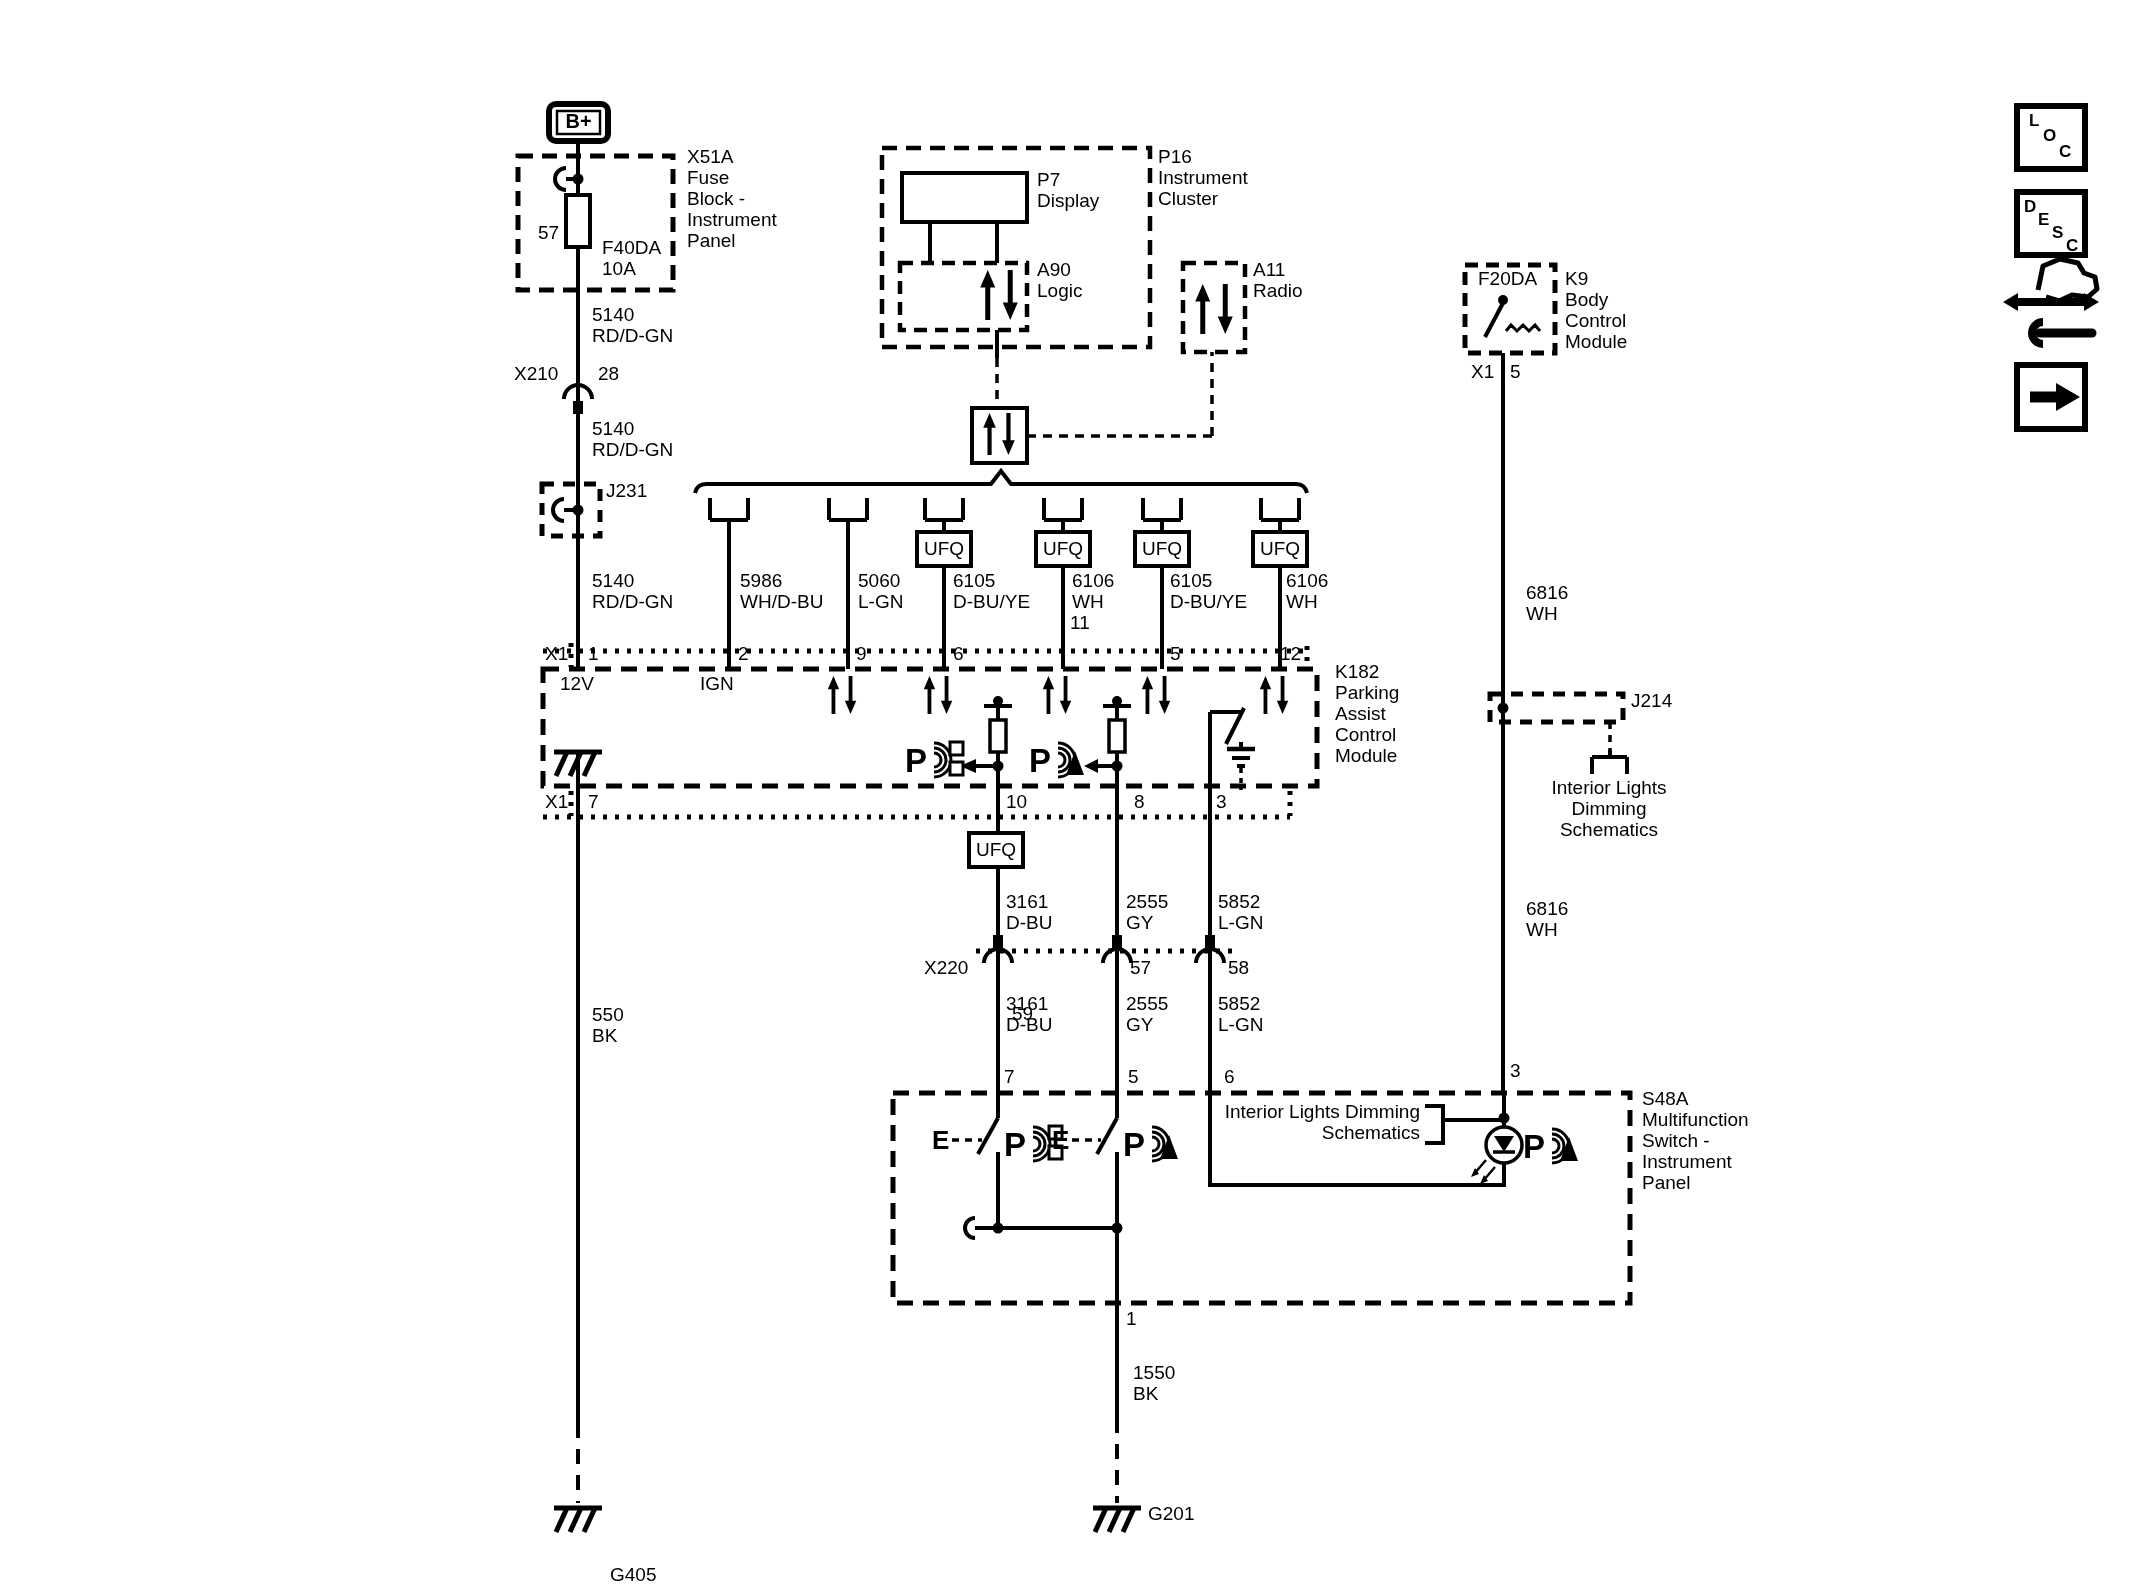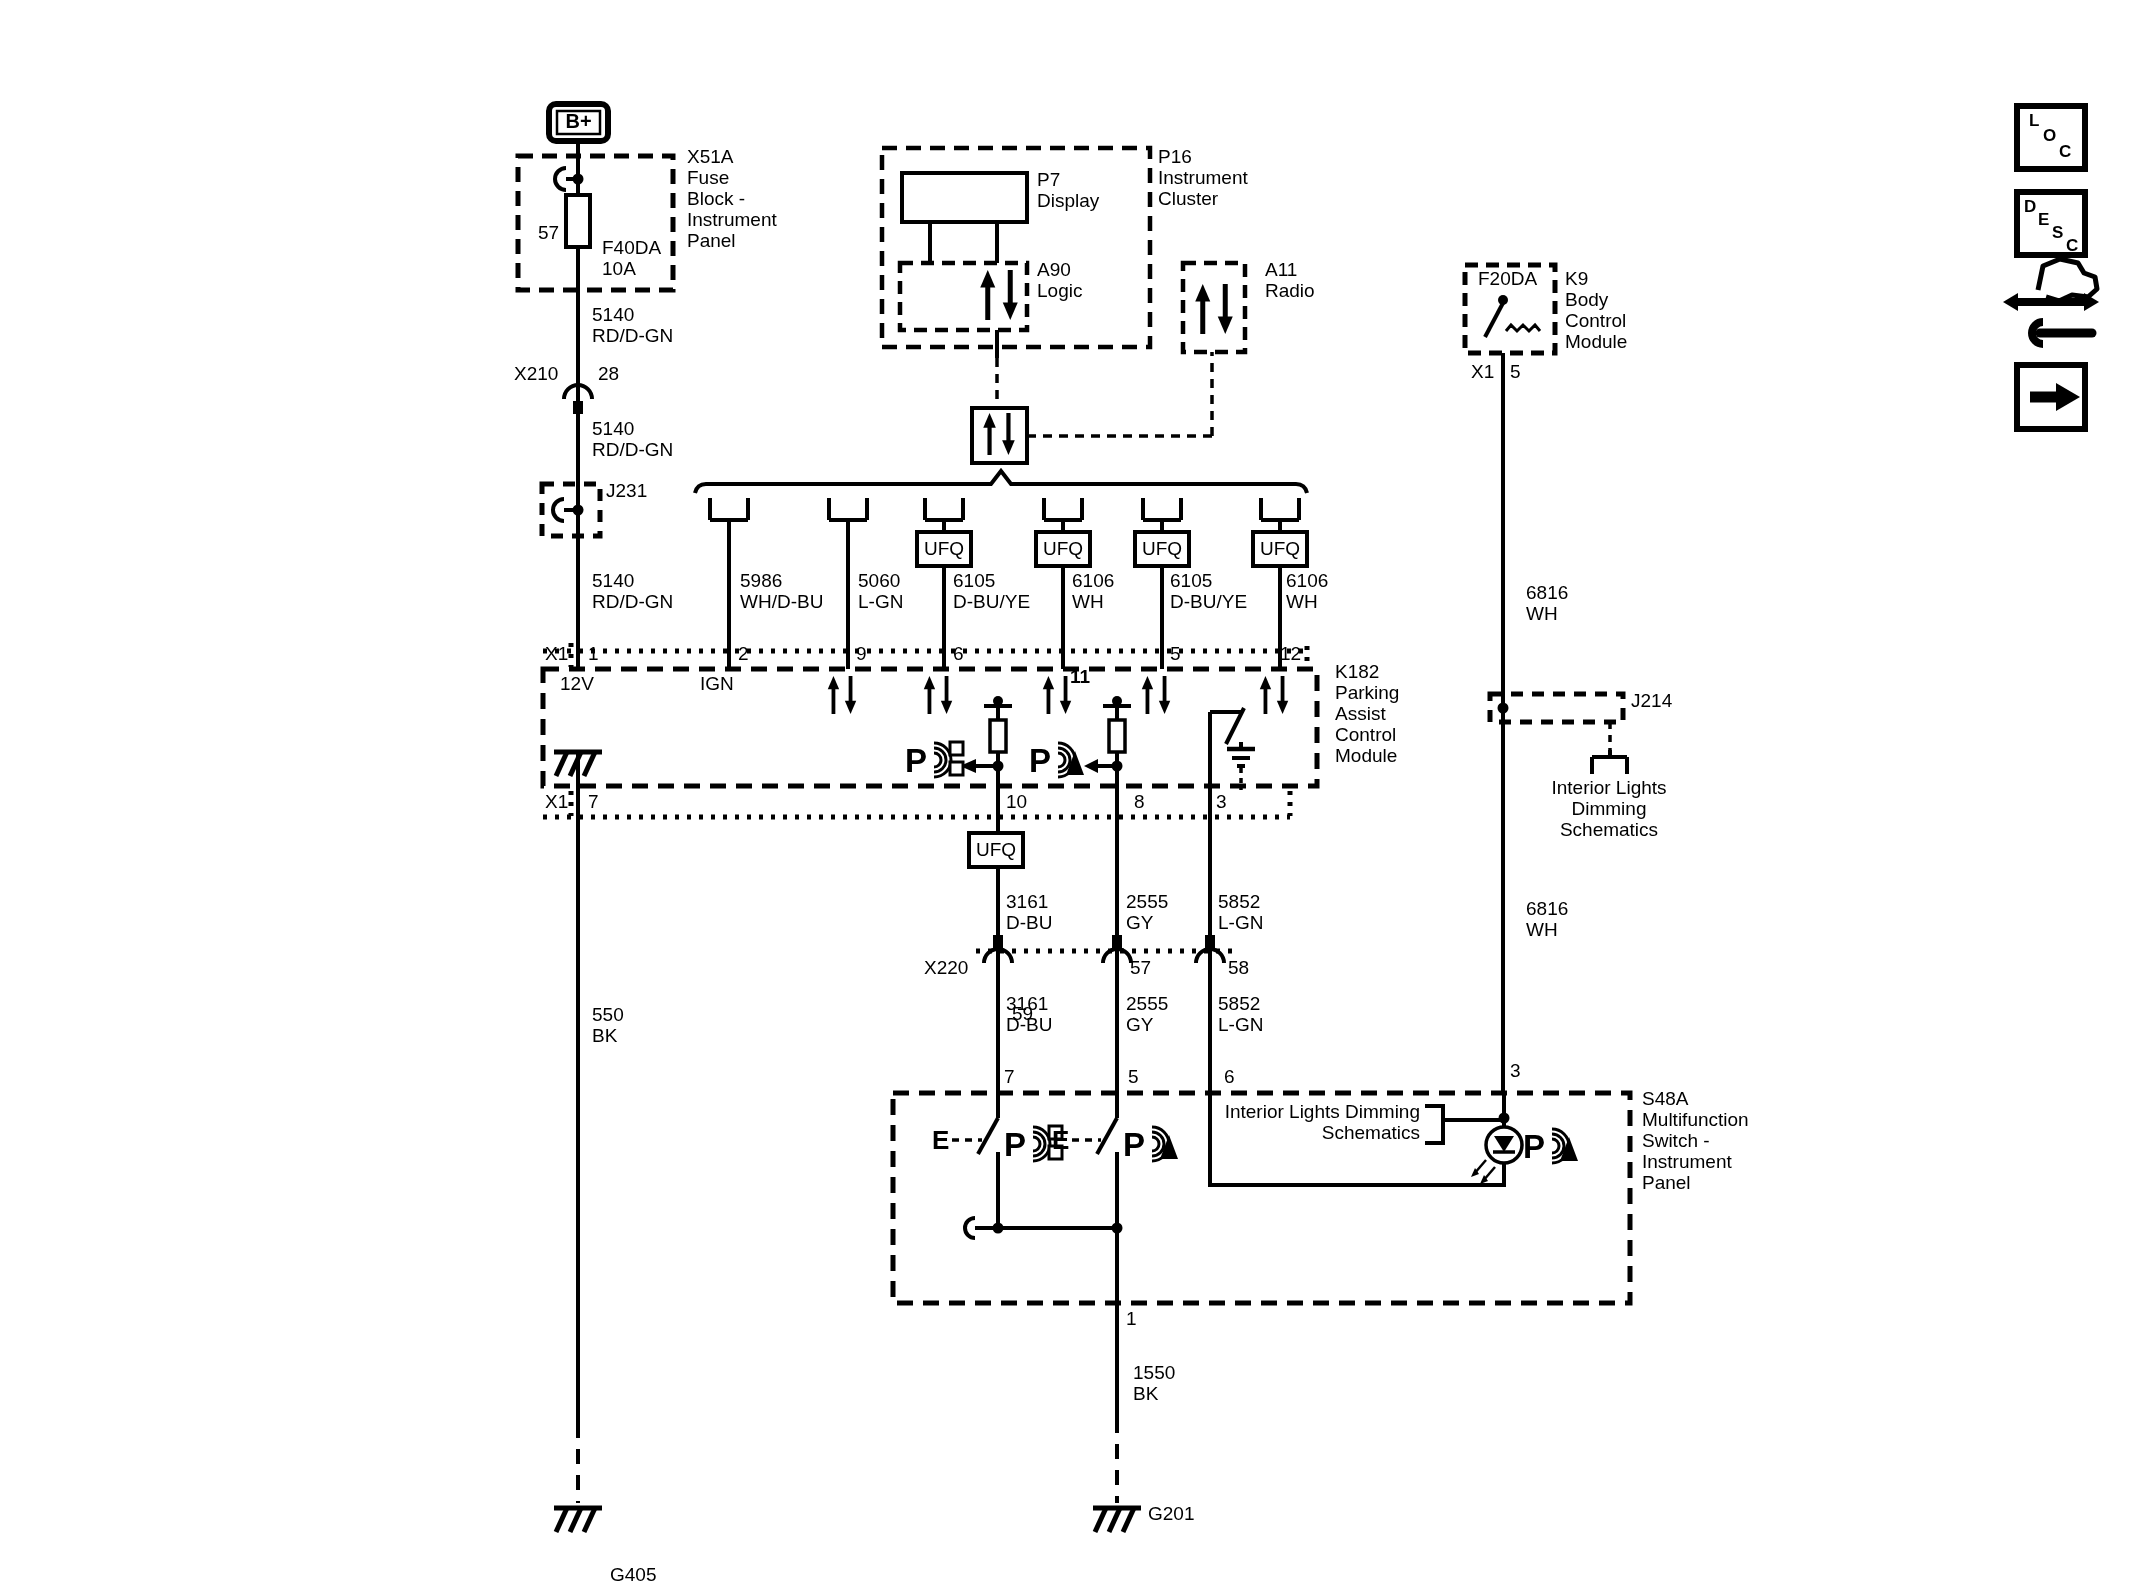--- a/index.html
+++ b/index.html
@@ -345,37 +345,37 @@
 <div class="lb" style="left:1526px;top:898px;">6816
 WH</div>
 
 <div class="lb" style="left:1037px;top:169px;">P7
 Display</div>
 <div class="lb" style="left:1037px;top:259px;">A90
 Logic</div>
 <div class="lb" style="left:1158px;top:146px;">P16
 Instrument
 Cluster</div>
-<div class="lb" style="left:1253px;top:259px;margin-left:12px;">A11
+<div class="lb" style="left:1253px;top:259px;">A11
 Radio</div>
 
 <div class="lb" style="left:1478px;top:268px;">F20DA</div>
 <div class="lb" style="left:1565px;top:268px;">K9
 Body
 Control
 Module</div>
 <div class="lb" style="left:1471px;top:361px;">X1</div>
 <div class="lb" style="left:1510px;top:361px;">5</div>
 
 <div class="lb" style="left:545px;top:643px;">X1</div>
 <div class="lb" style="left:588px;top:643px;">1</div>
 <div class="lb" style="left:738px;top:643px;">2</div>
 <div class="lb" style="left:856px;top:643px;">9</div>
 <div class="lb" style="left:953px;top:643px;">6</div>
-<div class="lb" style="left:1070px;top:666px;font-weight:bold;">11</div>
+<div class="lb" style="left:1070px;top:612px;">11</div>
 <div class="lb" style="left:1170px;top:643px;">5</div>
 <div class="lb" style="left:1280px;top:643px;">12</div>
 <div class="lb" style="left:545px;top:791px;">X1</div>
 <div class="lb" style="left:588px;top:791px;">7</div>
 <div class="lb" style="left:1006px;top:791px;">10</div>
 <div class="lb" style="left:1134px;top:791px;">8</div>
 <div class="lb" style="left:1216px;top:791px;">3</div>
 <div class="lb" style="left:560px;top:673px;">12V</div>
 <div class="lb" style="left:700px;top:673px;">IGN</div>
 <div class="lb" style="left:1323px;top:661px;margin-left:12px;">K182

